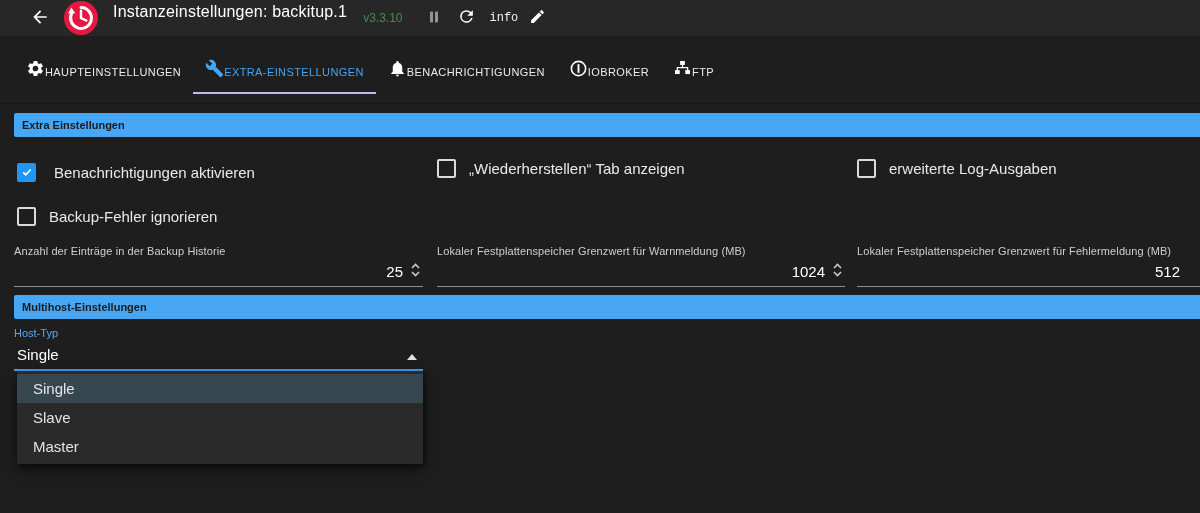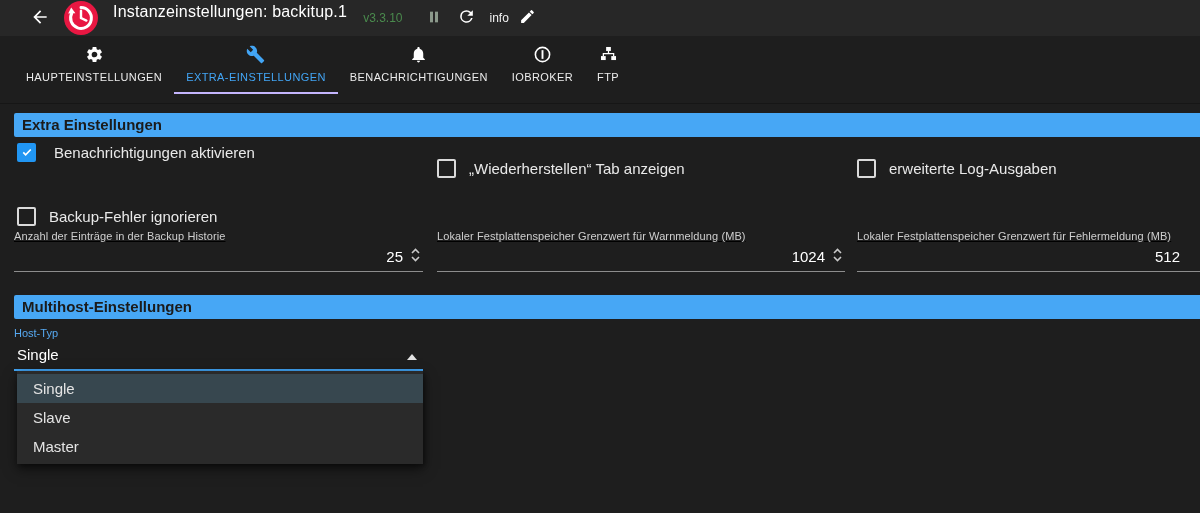--- a/index.html
+++ b/index.html
@@ -16,69 +16,69 @@
     position:absolute;top:0;left:0;right:0;height:36px;
     background:#272727;display:flex;align-items:center;
   }
   .icon-btn{background:none;border:none;padding:0;cursor:pointer;display:flex;align-items:center;justify-content:center;}
   .back-btn{margin-left:28px;width:24px;height:24px;}
   .adapter-logo{margin-left:11px;width:36px;height:36px;display:flex;align-items:center;justify-content:center;}
   .page-title{margin:0 0 12px 14px;font-size:16px;font-weight:500;color:#ffffff;letter-spacing:.2px;}
   .version{margin-left:16px;font-size:12px;color:#4a8a4d;font-weight:500;}
   .pause-btn{margin-left:22px;width:18px;height:18px;}
   .refresh-btn{margin-left:14px;width:20px;height:20px;}
-  .info-label{margin-left:13px;font-size:12px;color:#f2f2f2;cursor:pointer;}
+  .info-label{margin-left:13px;font-size:12px;color:#f2f2f2;cursor:pointer;font-family:Liberation Mono, monospace;}
   .edit-btn{margin-left:10px;width:18px;height:18px;}
 
   
   .tabs{
     position:absolute;top:36px;left:0;right:0;height:67px;
     display:flex;align-items:flex-start;padding-left:14px;
     border-bottom:1px solid #161616;background:#1e1e1e;
   }
   .tab{
-    display:flex;flex-direction:column;align-items:center;
+    display:flex;flex-direction:row;align-items:center;
     padding:9px 12px 0;height:47px;cursor:pointer;box-sizing:content-box;
   }
   .tab .tab-icon{width:19px;height:19px;display:flex;align-items:center;justify-content:center;}
   .tab .tab-label{
     margin-top:7px;font-size:11px;font-weight:500;letter-spacing:.4px;
     color:#ececec;white-space:nowrap;
   }
   .tab.active{border-bottom:2px solid #c4b5fd;}
   .tab.active .tab-label{color:#42a5f5;}
 
   
   .section-bar{
     position:absolute;left:14px;right:0;height:24px;
     background:#47a7f5;border-radius:2px 0 0 2px;
-    color:#1b1b1b;font-size:15px;font-weight:bold;
+    color:#1b1b1b;font-size:11px;font-weight:bold;
     line-height:24px;padding-left:8px;box-sizing:border-box;
   }
   .bar-extra{top:113px;}
   .bar-multihost{top:295px;}
 
   
   .check-item{position:absolute;display:flex;align-items:center;gap:13px;height:20px;cursor:pointer;}
-  .pos-r1c1{top:142px;left:17px;gap:18px;}
+  .pos-r1c1{top:162px;left:17px;gap:18px;}
   .pos-r1c2{top:158px;left:437px;}
   .pos-r1c3{top:158px;left:857px;}
   .pos-r2c1{top:206px;left:17px;align-items:center;}
   .pos-r2c2{top:206px;left:437px;}
   .checkbox{
     width:15px;height:15px;border:2px solid #dadada;border-radius:2px;
     display:flex;align-items:center;justify-content:center;flex:none;background:transparent;
   }
   .checkbox svg{display:none;}
   .checkbox.checked{background:#2196f3;border-color:#2196f3;}
   .checkbox.checked svg{display:block;}
   .check-label{font-size:15px;color:#e9e9e9;white-space:nowrap;}
 
   
-  .input-group{position:absolute;top:230px;text-decoration:underline;}
+  .input-group{position:absolute;top:245px;}
   .input-c1{left:14px;width:409px;}
   .input-c2{left:437px;width:408px;}
   .input-c3{left:857px;width:343px;}
   .input-label{font-size:11px;color:#cfcfcf;letter-spacing:.1px;white-space:nowrap;overflow:hidden;}
   .input-line{position:relative;border-bottom:1px solid #8d8d8d;margin-top:4px;}
   .input-value{
     width:100%;background:transparent;border:none;outline:none;
     font-family:"Liberation Sans", sans-serif;font-size:15px;color:#ffffff;
     padding:2px 20px 6px 0;box-sizing:border-box;text-align:right;
   }

